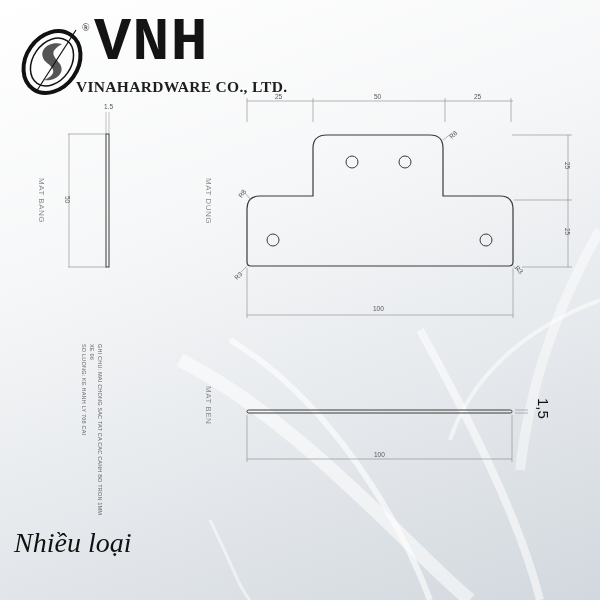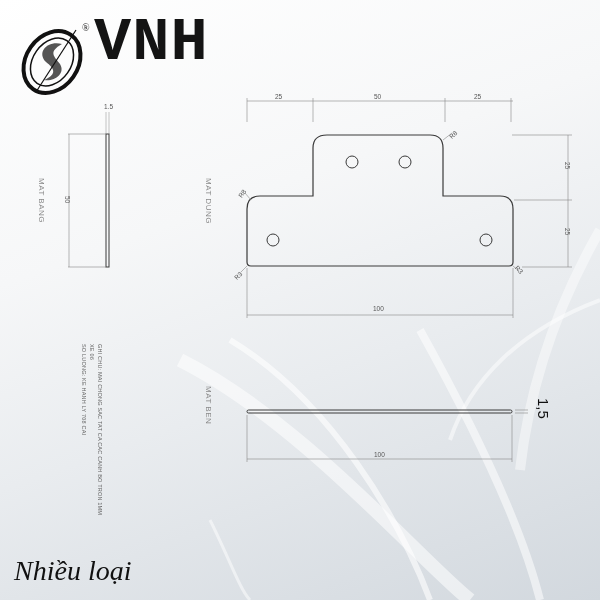--- a/index.html
+++ b/index.html
@@ -11,21 +11,21 @@
   .swoosh { position:absolute; inset:0; pointer-events:none; }
   .logo { position:absolute; left:10px; top:8px; width:290px; height:90px; }
   .logo-mark { position:absolute; left:8px; top:14px; width:70px; height:76px; }
   .logo-reg { position:absolute; left:72px; top:14px; font-size:10px; color:#222; font-family:"Liberation Serif", serif; }
   .logo-title { position:absolute; left:84px; top:4px; font-family:Liberation Mono, monospace; font-weight:bold; font-size:62px; letter-spacing:1px; color:#141414; line-height:62px; }
   .logo-sub { position:absolute; left:66px; top:70px; font-family:"Liberation Serif", serif; font-weight:bold; font-size:15.5px; color:#1d1d1d; letter-spacing:0.3px; white-space:nowrap; }
   .drawing { position:absolute; left:0; top:0; width:600px; height:600px; }
   .vlabel { position:absolute; font-size:8px; color:#8a8a8a; letter-spacing:0.5px; transform-origin:left top; transform:rotate(90deg); white-space:nowrap; }
   .dim { position:absolute; font-size:6.5px; color:#555; white-space:nowrap; }
   .note { position:absolute; font-size:5.5px; color:#666; transform-origin:left top; transform:rotate(90deg); white-space:nowrap; letter-spacing:0.2px; }
-  .caption { position:absolute; left:14px; top:555px; font-family:"Liberation Serif", serif; font-style:italic; font-size:28px; color:#111; }
+  .caption { position:absolute; left:14px; top:527px; font-family:"Liberation Serif", serif; font-style:italic; font-size:28px; color:#111; }
 </style>
 </head>
 <body>
 
 <svg class="swoosh" viewBox="0 0 600 600">
   <path d="M180 360 C 300 420, 420 560, 470 600" stroke="#ffffff" stroke-width="14" fill="none" opacity="0.55"></path>
   <path d="M230 340 C 330 400, 400 520, 430 600" stroke="#ffffff" stroke-width="6" fill="none" opacity="0.6"></path>
   <path d="M420 330 C 470 420, 520 520, 540 600" stroke="#ffffff" stroke-width="8" fill="none" opacity="0.55"></path>
   <path d="M600 300 C 520 330, 470 380, 450 440" stroke="#ffffff" stroke-width="4" fill="none" opacity="0.5"></path>
   <path d="M600 230 C 560 300, 530 380, 520 470" stroke="#ffffff" stroke-width="10" fill="none" opacity="0.45"></path>
@@ -34,20 +34,21 @@
 
 <div class="logo">
   <svg class="logo-mark" viewBox="0 0 70 76">
     <ellipse cx="34" cy="40" rx="26" ry="33" transform="rotate(35 34 40)" fill="none" stroke="#111" stroke-width="4"></ellipse>
     <ellipse cx="34" cy="40" rx="19" ry="26" transform="rotate(35 34 40)" fill="none" stroke="#111" stroke-width="1.5"></ellipse>
     <path d="M44 22 C 30 18, 18 30, 28 40 C 36 46, 40 52, 26 58 C 36 60, 48 52, 42 42 C 36 34, 30 30, 44 22 Z" fill="#555"></path>
     <path d="M58 8 L 18 70" stroke="#111" stroke-width="1.2"></path>
   </svg>
   <span class="logo-reg">®</span>
   <span class="logo-title">VNH</span>
+  <span class="logo-sub">VINAHARDWARE CO., LTD.</span>
 </div>
 
 <svg class="drawing" viewBox="0 0 600 600">
 
   <g>
     <rect x="106" y="134" width="3" height="133" fill="none" stroke="#3a3a3a" stroke-width="1"></rect>
     <line x1="68" y1="134" x2="106" y2="134" stroke="#888" stroke-width="0.6"></line>
     <line x1="68" y1="267" x2="106" y2="267" stroke="#888" stroke-width="0.6"></line>
     <line x1="69" y1="134" x2="69" y2="267" stroke="#888" stroke-width="0.6"></line>
     <line x1="106" y1="112" x2="106" y2="134" stroke="#888" stroke-width="0.5"></line>

